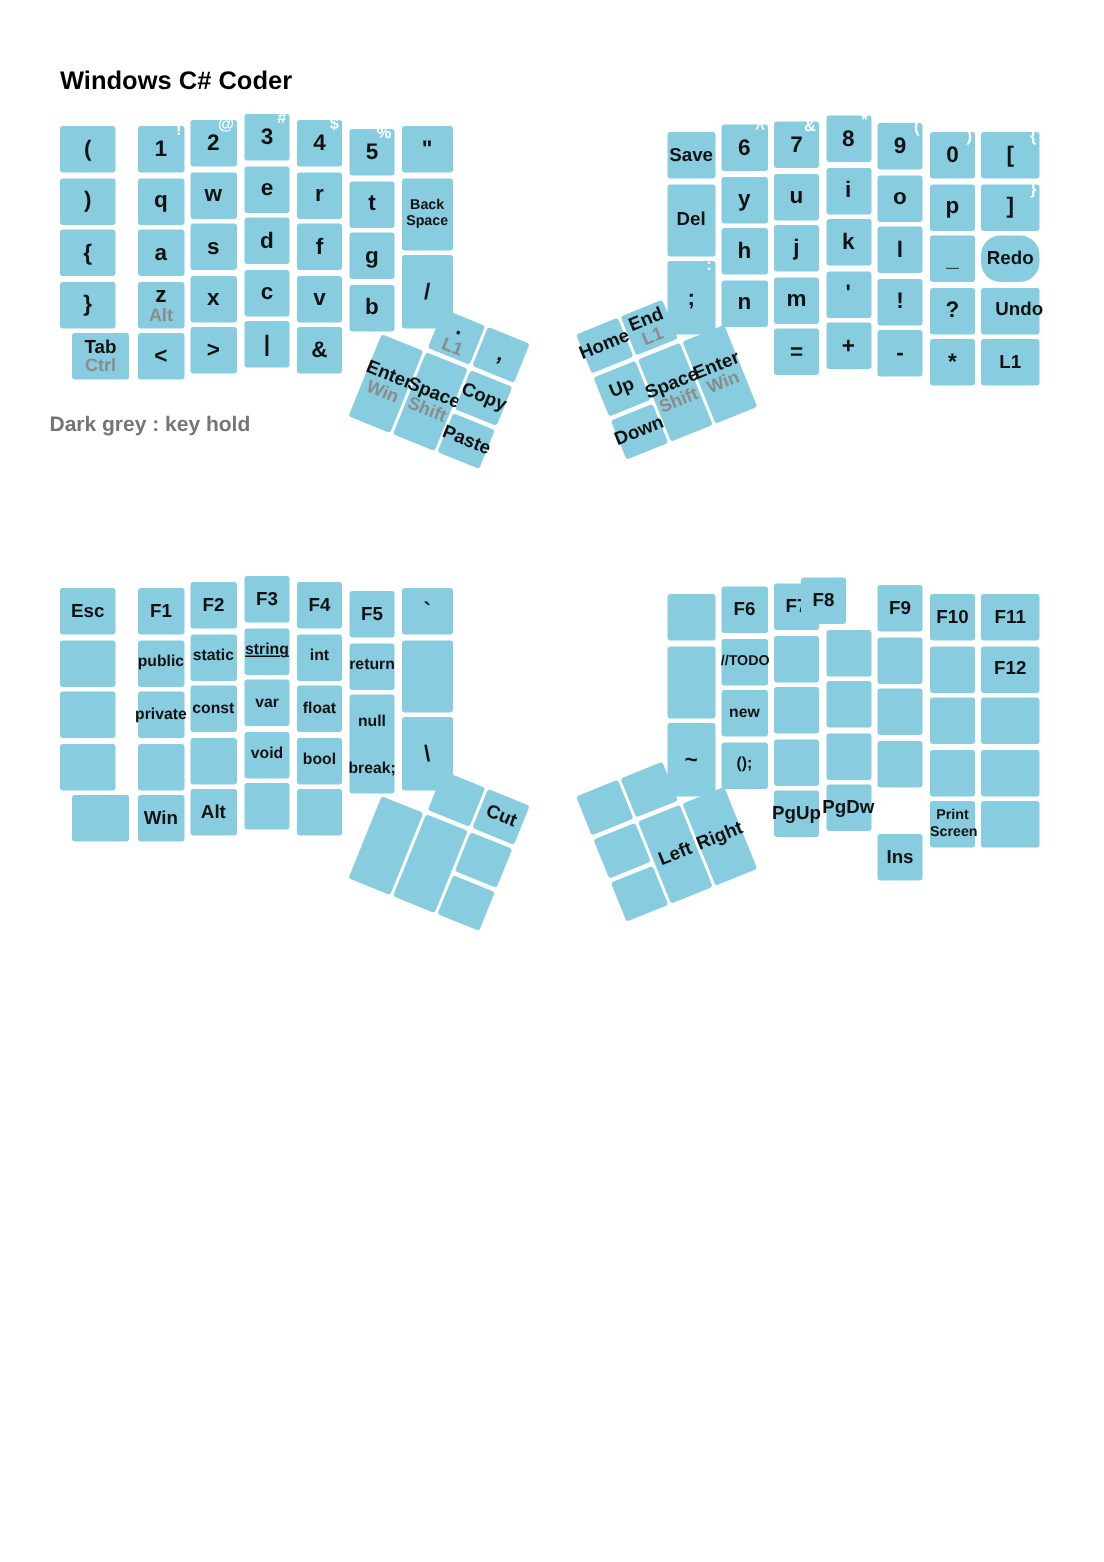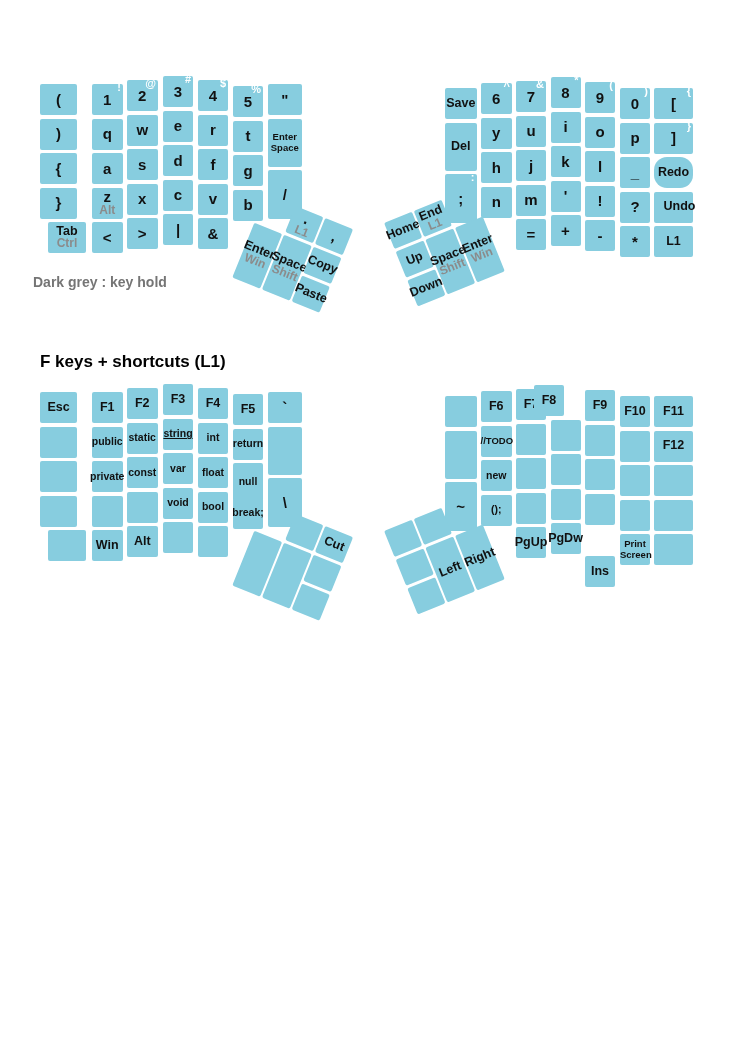--- a/index.html
+++ b/index.html
@@ -25,22 +25,22 @@
   .sm{font-size:10.5px;}
   .xs{font-size:9.5px;line-height:1.1;}
   .key .hold{color:#8B8B8B;font-size:12px;margin-top:-1px;white-space:nowrap;}
   .key .shift{position:absolute;top:-2px;right:2px;color:#fff;font-size:11px;}
   .thumb{position:absolute;width:94px;height:90px;transform-origin:0 0;}
 </style>
 </head>
 <body>
 
 <div id="canvas" style="--key: #87CDDF;">
+  <div class="layer-title" style="top:44px">Windows C# Coder</div>
   <div class="legend">Dark grey : key hold</div>
-  <div class="layer-title" style="top:352px">F keys + shortcuts (L1)</div>
   <div>
       <div class="key" style="left: 40px; top: 84px; width: 37px; height: 31px;">
         <span class="lbl lg">(</span>
       </div>
       <div class="key" style="left: 91.5px; top: 84px; width: 31.5px; height: 31px;">
         <span class="shift">!</span>
         <span class="lbl lg">1</span>
       </div>
       <div class="key" style="left: 126.5px; top: 80px; width: 31.5px; height: 31px;">
         <span class="shift">@</span>
@@ -73,21 +73,21 @@
       <div class="key" style="left: 163px; top: 110.5px; width: 30px; height: 31px;">
         <span class="lbl lg">e</span>
       </div>
       <div class="key" style="left: 198px; top: 114.5px; width: 30px; height: 31px;">
         <span class="lbl lg">r</span>
       </div>
       <div class="key" style="left: 233px; top: 120.5px; width: 30px; height: 31px;">
         <span class="lbl lg">t</span>
       </div>
       <div class="key" style="left: 267.5px; top: 118.5px; width: 34.5px; height: 48.25px;">
-        <span class="lbl xs wrap">Enter Space</span>
+        <span class="lbl xs wrap">Back Space</span>
       </div>
       <div class="key" style="left: 40px; top: 153px; width: 37px; height: 31px;">
         <span class="lbl lg">{</span>
       </div>
       <div class="key" style="left: 91.5px; top: 153px; width: 31.5px; height: 31px;">
         <span class="lbl lg">a</span>
       </div>
       <div class="key" style="left: 126.5px; top: 149px; width: 31.5px; height: 31px;">
         <span class="lbl lg">s</span>
       </div>

